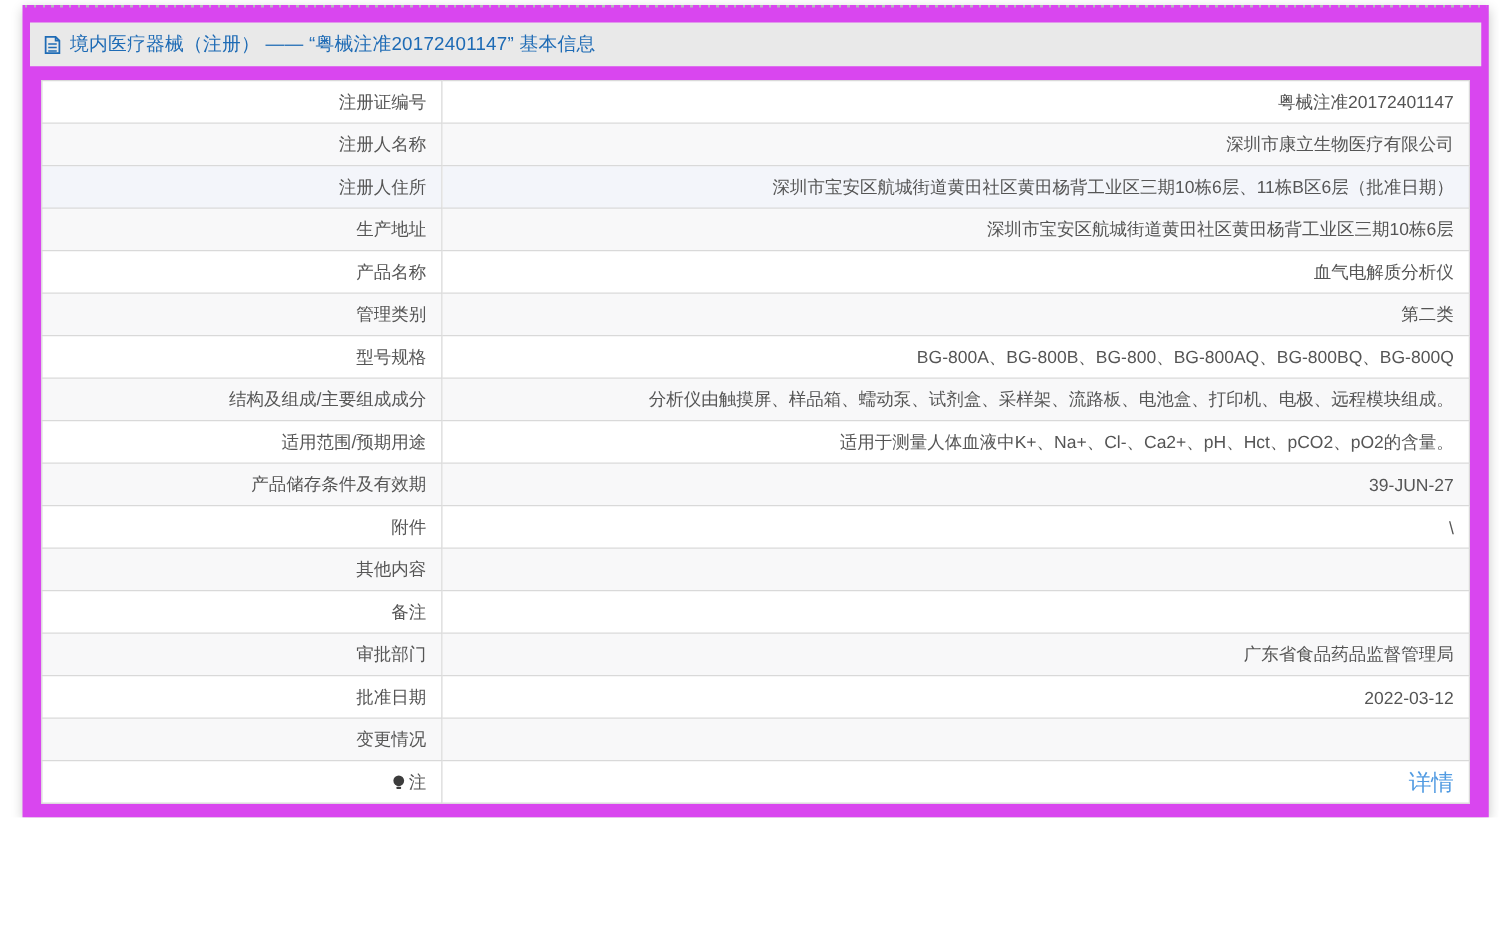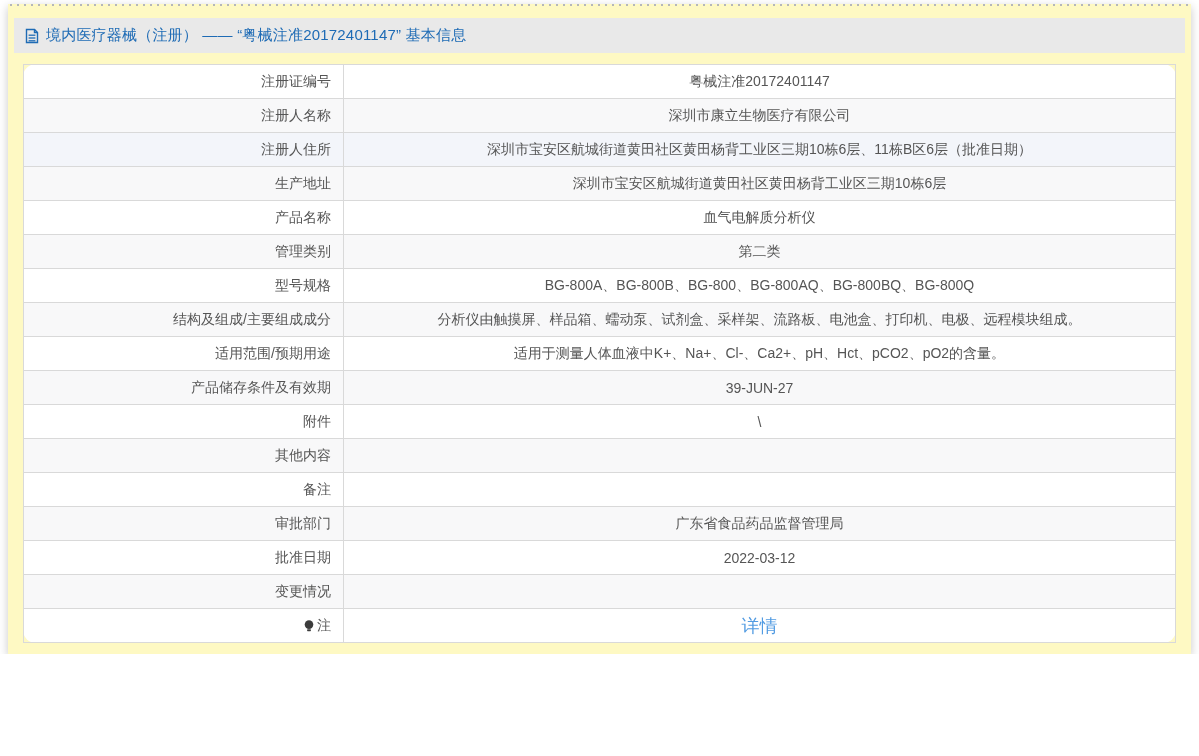--- a/index.html
+++ b/index.html
@@ -1,30 +1,30 @@
 <!DOCTYPE html>
 <html><head>
 <meta charset="utf-8">
 <style>
   html,body{margin:0;padding:0;background:#ffffff;
     font-family:"Liberation Sans","DejaVu Sans",sans-serif;}
-  .page{position:relative;margin:4px 8px 0 8px;padding:0 0 11px 0;
-    background:#fef9c3;box-shadow:0 3px 9px rgba(0,0,0,.22);}
+  .page{position:relative;margin:4px 8px 0 18px;padding:0 0 11px 0;
+    background:#d946ef;box-shadow:0 3px 9px rgba(0,0,0,.22);}
   .dotted-top{height:2px;margin:0 2px;
     background-image:repeating-linear-gradient(90deg,#b4b7ba 0 2px,transparent 2px 7px);}
   .header-bar{margin:12px 6px 0 6px;background:#e9e9e9;height:35px;
     display:flex;align-items:center;padding:0 11px;gap:7px;}
   .page-title{color:#1e6bb5;font-size:15px;letter-spacing:.2px;white-space:nowrap;}
   .doc-icon{display:inline-flex;flex:0 0 auto;}
   .info-table{border-collapse:collapse;margin:11px 15px 0 15px;
-    width:calc(100% - 30px);table-layout:fixed;background:#ffffff;border-radius:13px;}
+    width:calc(100% - 30px);table-layout:fixed;background:#ffffff;}
   .info-table td{border:1px solid #d9d9d9;height:33px;font-size:14px;
     color:#555555;padding:0 12px;overflow:hidden;white-space:nowrap;}
   td.label-cell{width:295px;text-align:right;}
-  td.value-cell{text-align:center;}
+  td.value-cell{text-align:right;}
   tr.row-alt{background:#f8f8f9;}
   tr.row-hover{background:#f3f5fa;}
   .details-link{color:#519be2;text-decoration:none;cursor:pointer;font-size:18px;}
   .note-icon{display:inline-block;vertical-align:-2px;margin-right:3px;}
 </style>
 </head>
 <body>
 
 <div class="page">
   <div class="dotted-top"></div>

